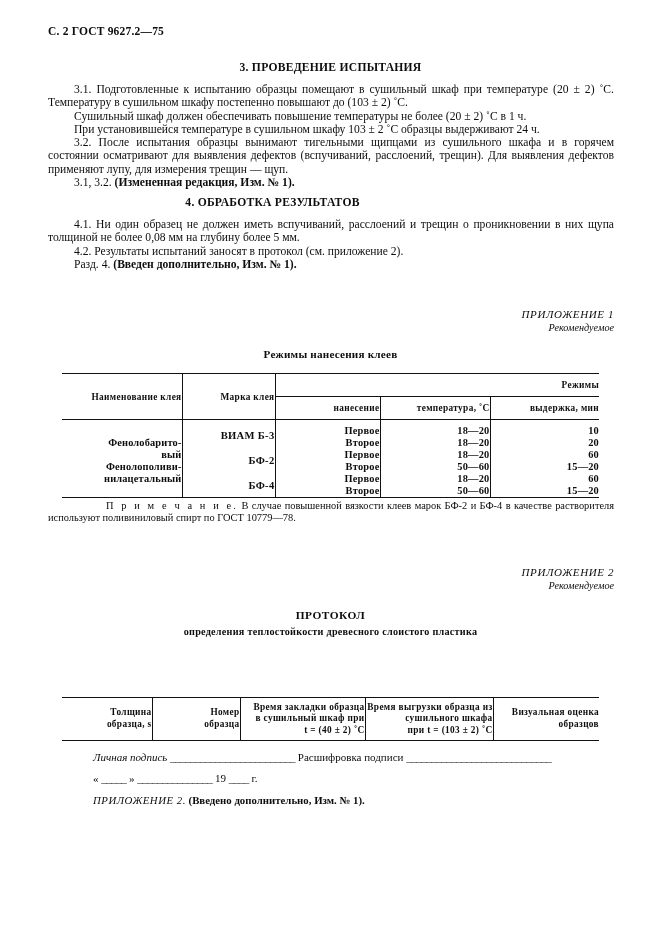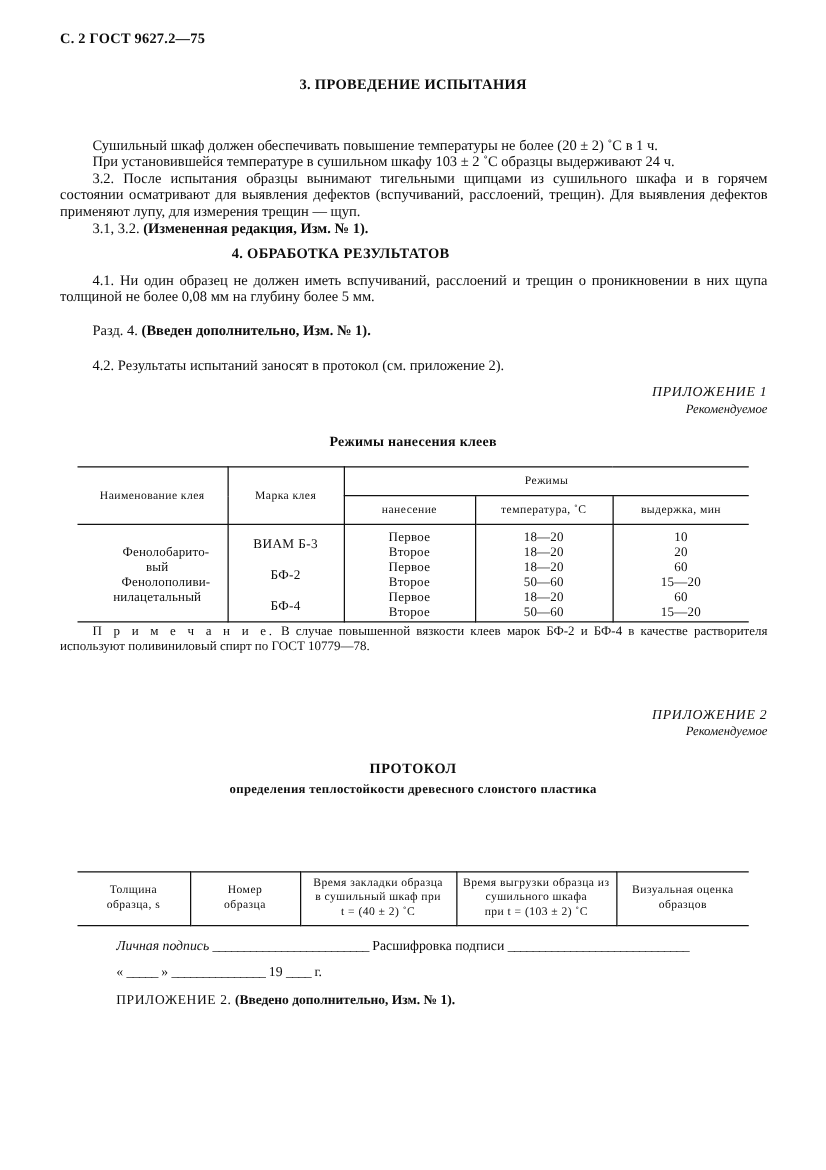--- a/index.html
+++ b/index.html
@@ -81,22 +81,22 @@
     position: absolute;
     border-collapse: collapse;
     table-layout: fixed;
     font-size: 9.3px;
     letter-spacing: 0.35px;
   }
   table.gost td, table.gost th {
     border: 0;
     padding: 0;
     vertical-align: middle;
-    text-align: center;
-    font-weight: normal;
+    text-align: right;
+    font-weight: bold;
   }
   
   .rule-top    { border-top: 1.6px solid #111 !important; }
   .rule-bottom { border-bottom: 1.6px solid #111 !important; }
   .rule-thin-b { border-bottom: 1px solid #111 !important; }
   .rule-right  { border-right: 1.2px solid #111 !important; }
 
   
   #regimes-table td { line-height: 12px; }
   #regimes-table .hdr { height: 44px; }
@@ -130,21 +130,21 @@
     font-size: 9.3px;
   }
 
   
   .note {
     position: absolute;
     font-size: 10.4px;
     line-height: 12.4px;
     text-align: justify;
   }
-  .note .sp { letter-spacing: 2.2px; }
+  .note .sp { letter-spacing: 2.2px; margin-left: 32px; }
   .note .ind { display: inline-block; width: 26px; }
 
   
   .proto-title {
     position: absolute;
     width: 100%;
     text-align: center;
     font-weight: bold;
     font-size: 11.4px;
     letter-spacing: 0.5px;
@@ -168,45 +168,46 @@
     position: absolute;
     font-size: 11px;
     line-height: 13px;
     white-space: nowrap;
   }
   .fill { letter-spacing: -0.5px; }
   .footer-note {
     position: absolute;
     font-size: 10.8px;
   }
-  .footer-note .ap { letter-spacing: 0.5px; }
+  .footer-note .ap { font-style: italic; letter-spacing: 0.5px; }
 </style>
 </head>
 <body>
 
 <div class="page">
 
   <div class="running-head">С. 2 ГОСТ 9627.2—75</div>
 
   <div class="sec-heading" style="position:absolute; left:0; top:61px; width:661px;">3.  ПРОВЕДЕНИЕ ИСПЫТАНИЯ</div>
 
+  <div class="para" style="position:absolute; left:48px; top:83px; width:566px;"><span class="ind"></span><span>3.1.  Подготовленные к испытанию образцы помещают в сушильный шкаф при температуре (20 ± 2) ˚С. Температуру в сушильном шкафу постепенно повышают до (103 ± 2) ˚С.</span></div>
 
   <div class="para" style="position:absolute; left:48px; top:110px; width:566px;"><span class="ind"></span><span>Сушильный шкаф должен обеспечивать повышение температуры не более (20 ± 2) ˚С в 1 ч.</span></div>
 
   <div class="para" style="position:absolute; left:48px; top:123px; width:566px;"><span class="ind"></span><span>При установившейся температуре в сушильном шкафу 103 ± 2 ˚С образцы выдерживают 24 ч.</span></div>
 
   <div class="para" style="position:absolute; left:48px; top:136px; width:566px;"><span class="ind"></span><span>3.2.  После испытания образцы вынимают тигельными щипцами из сушильного шкафа и в горячем состоянии осматривают для выявления дефектов (вспучиваний, расслоений, трещин). Для выявления дефектов применяют лупу, для измерения трещин — щуп.</span></div>
 
   <div class="para" style="position:absolute; left:48px; top:176px; width:566px;"><span class="ind"></span><span>3.1, 3.2.  </span><span class="b">(Измененная редакция, Изм. № 1).</span></div>
 
   <div class="sec-heading" style="position:absolute; left:0; top:196px; width:545px;">4.  ОБРАБОТКА РЕЗУЛЬТАТОВ</div>
 
   <div class="para" style="position:absolute; left:48px; top:218px; width:566px;"><span class="ind"></span><span>4.1.  Ни один образец не должен иметь вспучиваний, расслоений и трещин о проникновении в них щупа толщиной не более 0,08 мм на глубину более 5 мм.</span></div>
 
-  <div class="para" style="position:absolute; left:48px; top:245px; width:566px;margin-top:41px;"><span class="ind"></span><span>4.2.  Результаты испытаний заносят в протокол (см. приложение 2).</span></div>
+  <div class="para" style="position:absolute; left:48px; top:245px; width:566px;"><span class="ind"></span><span>4.2.  Результаты испытаний заносят в протокол (см. приложение 2).</span></div>
 
   <div class="para" style="position:absolute; left:48px; top:258px; width:566px;"><span class="ind"></span><span>Разд. 4.  </span><span class="b">(Введен дополнительно, Изм. № 1).</span></div>
 
   <div class="appendix-cap" style="left:300px; top:308px; width:314px;">
     <div class="ap-name">ПРИЛОЖЕНИЕ 1</div>
     <div class="ap-sub">Рекомендуемое</div>
   </div>
 
   <div class="table-title" style="left:0; top:348px;">Режимы нанесения клеев</div>
 

